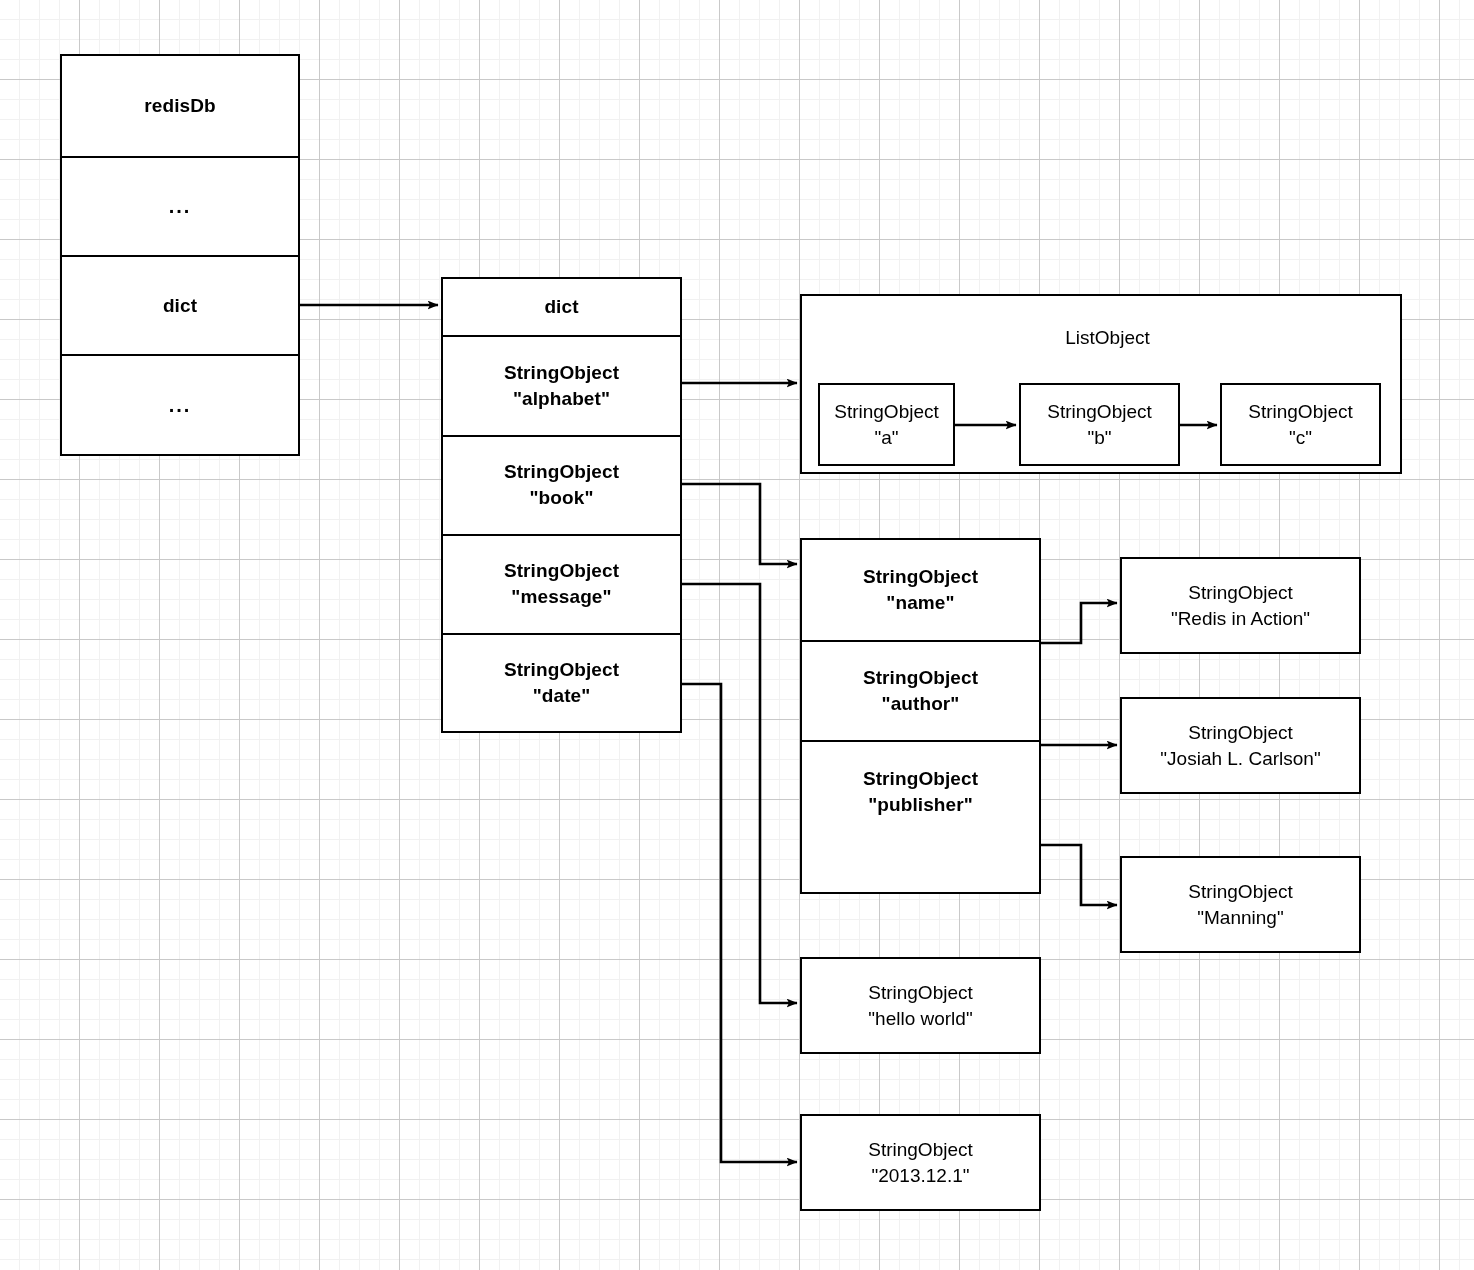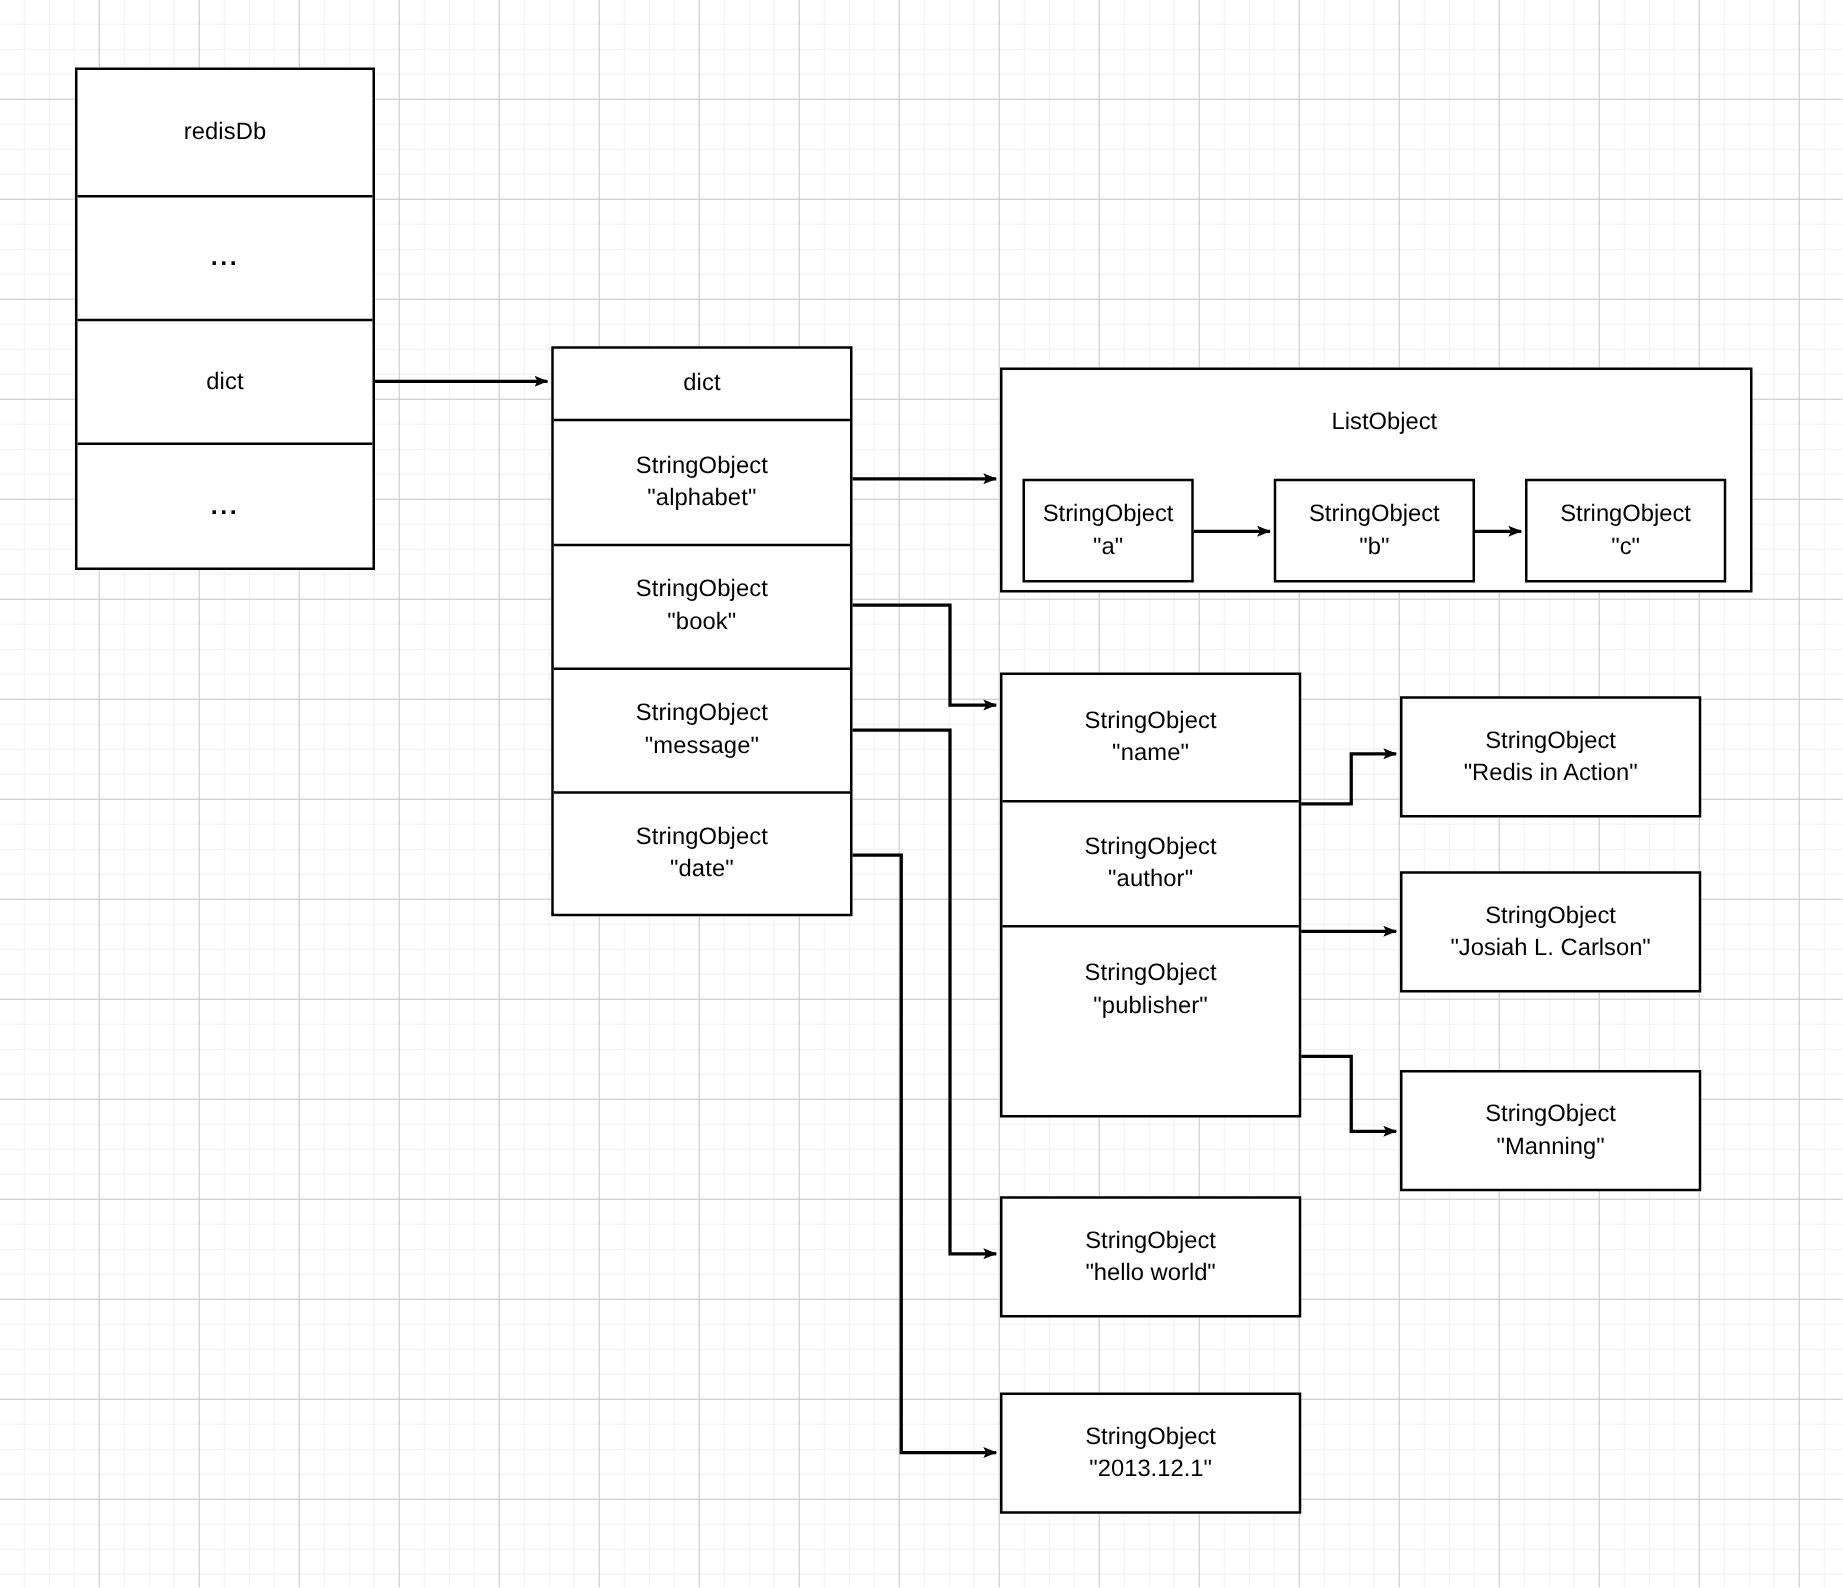--- a/index.html
+++ b/index.html
@@ -34,20 +34,21 @@
     box-sizing: border-box;
     display: flex;
     align-items: center;
     justify-content: center;
     text-align: center;
     font-size: 19px;
     line-height: 26px;
     color: #000000;
     white-space: pre-line;
     letter-spacing: 0.1px;
+    font-weight: bold;
   }
   .cell + .cell {
     border-top: 2.6px solid #000000;
   }
   .plainbox {
     position: absolute;
     box-sizing: border-box;
     border: 2.6px solid #000000;
     background: #ffffff;
     display: flex;

